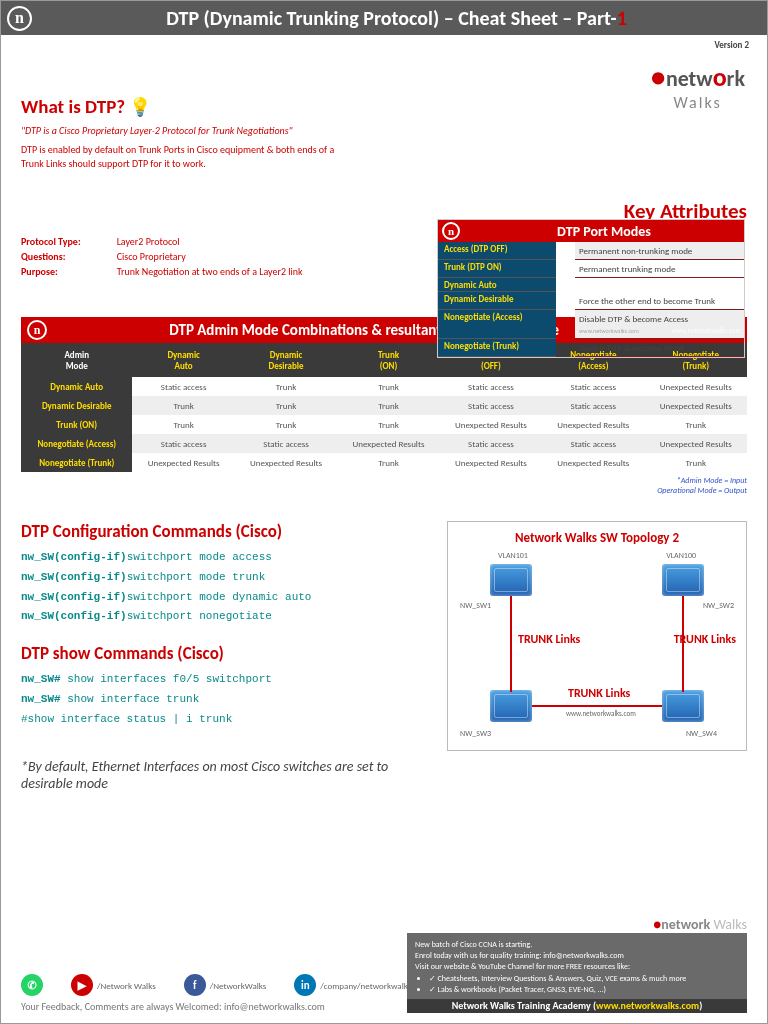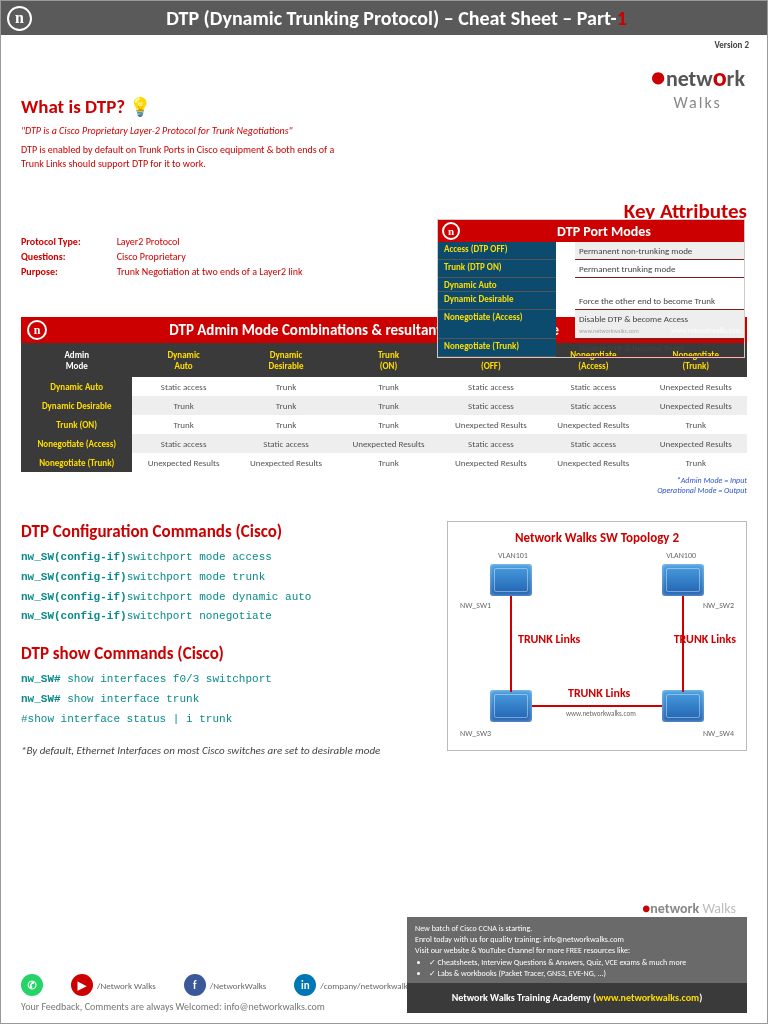--- a/index.html
+++ b/index.html
@@ -49,31 +49,31 @@
   .cmds-left .line .pr { color: #0a8a8a; font-weight: bold; }
   .cmds-left .line .cm { color: #0a8a8a; }
   .topo { width: 300px; border: 1px solid #bbb; padding: 8px; position: relative; height: 230px; }
   .topo h4 { color: #cc0000; font-size: 13px; font-weight: bold; text-align: center; margin-bottom: 4px; }
   .sw { position: absolute; width: 42px; height: 32px; background: linear-gradient(#4aa0e0,#2060b0); border-radius: 3px; box-shadow: inset 0 0 4px rgba(255,255,255,.5); }
   .sw::after { content: ""; position: absolute; inset: 4px; border: 1px solid rgba(255,255,255,.4); border-radius: 2px; }
   .swlabel { position: absolute; font-size: 8px; color: #666; }
   .vlabel { position: absolute; font-size: 8px; color: #666; }
   .tline { position: absolute; background: #cc0000; }
   .tlabel { position: absolute; font-size: 12px; color: #cc0000; font-weight: bold; }
-  .note { font-style: italic; font-size: 11px; color: #444; margin-top: 14px; }
+  .note { font-style: italic; font-size: 14px; color: #444; margin-top: 28px; }
   .footer { position: absolute; bottom: 10px; left: 20px; right: 20px; }
   .socials { display: flex; align-items: center; gap: 28px; font-size: 9px; color: #666; margin-bottom: 4px; }
   .soc { display: flex; align-items: center; gap: 4px; }
   .soc .ic { width: 22px; height: 22px; border-radius: 50%; display: flex; align-items: center; justify-content: center; color: #fff; font-size: 11px; font-weight: bold; }
   .feedback { font-size: 10px; color: #777; }
   .promo { position: absolute; bottom: 10px; right: 20px; width: 340px; background: #6a6a6a; color: #fff; font-size: 8px; padding: 6px 8px; line-height: 1.4; }
-  .promo .plogo { position: absolute; top: -18px; right: 11px; font-size: 14px; font-weight: bold; color: #888; }
+  .promo .plogo { position: absolute; top: -18px; right: 0; font-size: 14px; font-weight: bold; color: #888; }
   .promo .plogo .dot { color: #cc0000; }
   .promo ul { margin-left: 14px; }
-  .promo .acad { background: #3a3a3a; margin: 4px -8px -6px -8px; padding: 8px 8px; font-size: 10px; font-weight: bold; text-align: center; }
+  .promo .acad { background: #3a3a3a; margin: 4px -8px -6px -8px; padding: 0 8px; font-size: 10px; font-weight: bold; text-align: center; }
   .promo .acad .url { color: #ffdd00; }
 </style>
 </head>
 <body>
 
 <div class="topbar">
   <div class="n-badge">n</div>
   <div class="title">
     <span>DTP (Dynamic Trunking Protocol) – Cheat Sheet – Part-</span><span class="p1">1</span>
   </div>
@@ -208,38 +208,38 @@
     <div class="cmds-left">
       <h3>DTP Configuration Commands (Cisco)</h3>
       <div id="cfg-lines">
           <div class="line"><span class="pr">nw_SW(config-if)</span><span class="cm">switchport mode access</span></div>
           <div class="line"><span class="pr">nw_SW(config-if)</span><span class="cm">switchport mode trunk</span></div>
           <div class="line"><span class="pr">nw_SW(config-if)</span><span class="cm">switchport mode dynamic auto</span></div>
           <div class="line"><span class="pr">nw_SW(config-if)</span><span class="cm">switchport nonegotiate</span></div>
         </div>
       <h3 style="margin-top:16px">DTP show Commands (Cisco)</h3>
       <div id="show-lines">
-          <div class="line"><span class="pr">nw_SW#</span><span class="cm"> show interfaces f0/3 switchport</span></div>
+          <div class="line"><span class="pr">nw_SW#</span><span class="cm"> show interfaces f0/5 switchport</span></div>
           <div class="line"><span class="pr">nw_SW#</span><span class="cm"> show interface trunk</span></div>
           <div class="line"><span class="pr"></span><span class="cm">#show interface status | i trunk</span></div>
         </div>
       <div class="note">*By default, Ethernet Interfaces on most Cisco switches are set to desirable mode</div>
     </div>
     <div class="topo">
       <h4>Network Walks SW Topology 2</h4>
       <div class="vlabel" style="top:28px;left:50px">VLAN101</div>
       <div class="vlabel" style="top:28px;right:50px">VLAN100</div>
       <div class="sw" style="top:42px;left:42px"></div>
       <div class="sw" style="top:42px;right:42px"></div>
       <div class="sw" style="bottom:28px;left:42px"></div>
       <div class="sw" style="bottom:28px;right:42px"></div>
       <div class="swlabel" style="top:78px;left:12px">NW_SW1</div>
       <div class="swlabel" style="top:78px;right:12px">NW_SW2</div>
       <div class="swlabel" style="bottom:12px;left:12px">NW_SW3</div>
-      <div class="swlabel" style="bottom:12px;right:12px">NW_SW4</div>
+      <div class="swlabel" style="bottom:12px;right:29px">NW_SW4</div>
       <div class="tline" style="top:74px;left:62px;width:2px;height:96px"></div>
       <div class="tline" style="top:74px;right:62px;width:2px;height:96px"></div>
       <div class="tline" style="bottom:43px;left:84px;right:84px;height:2px"></div>
       <div class="tlabel" style="top:110px;left:70px">TRUNK Links</div>
       <div class="tlabel" style="top:110px;right:10px">TRUNK Links</div>
       <div class="tlabel" style="bottom:50px;left:120px">TRUNK Links</div>
       <div class="swlabel" style="bottom:32px;left:118px;font-size:7px">www.networkwalks.com</div>
     </div>
   </div>
 </div>

